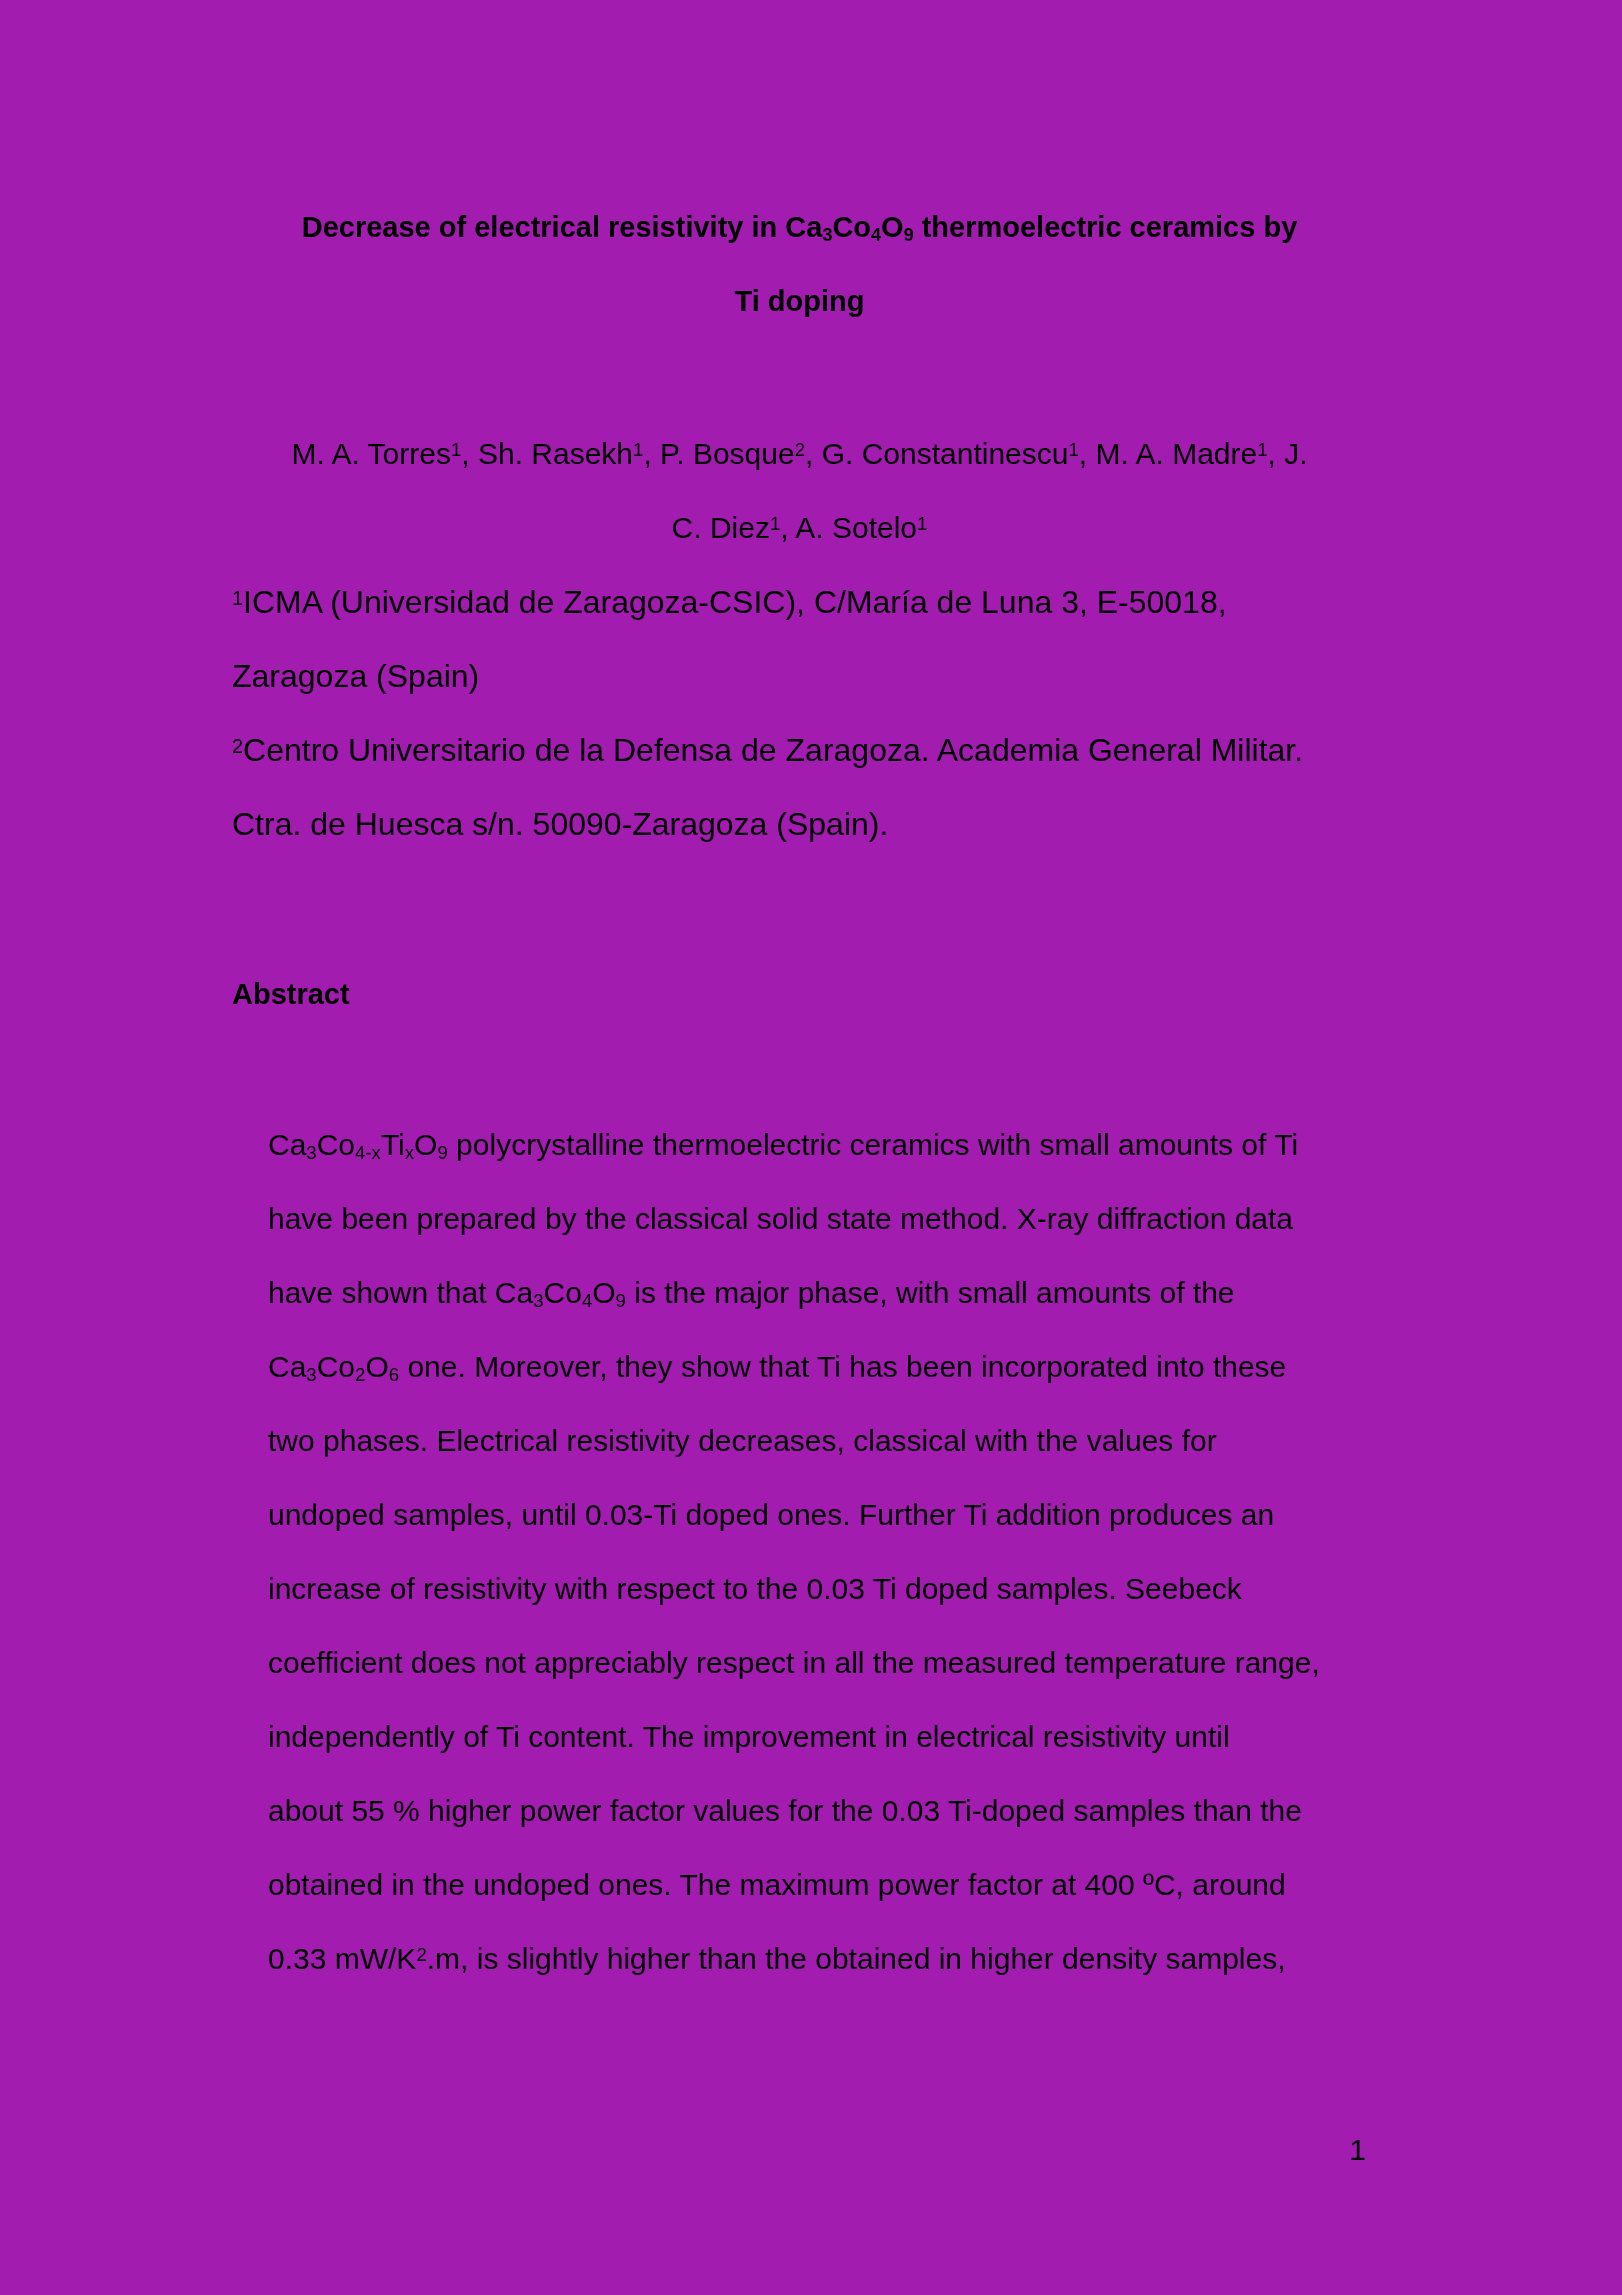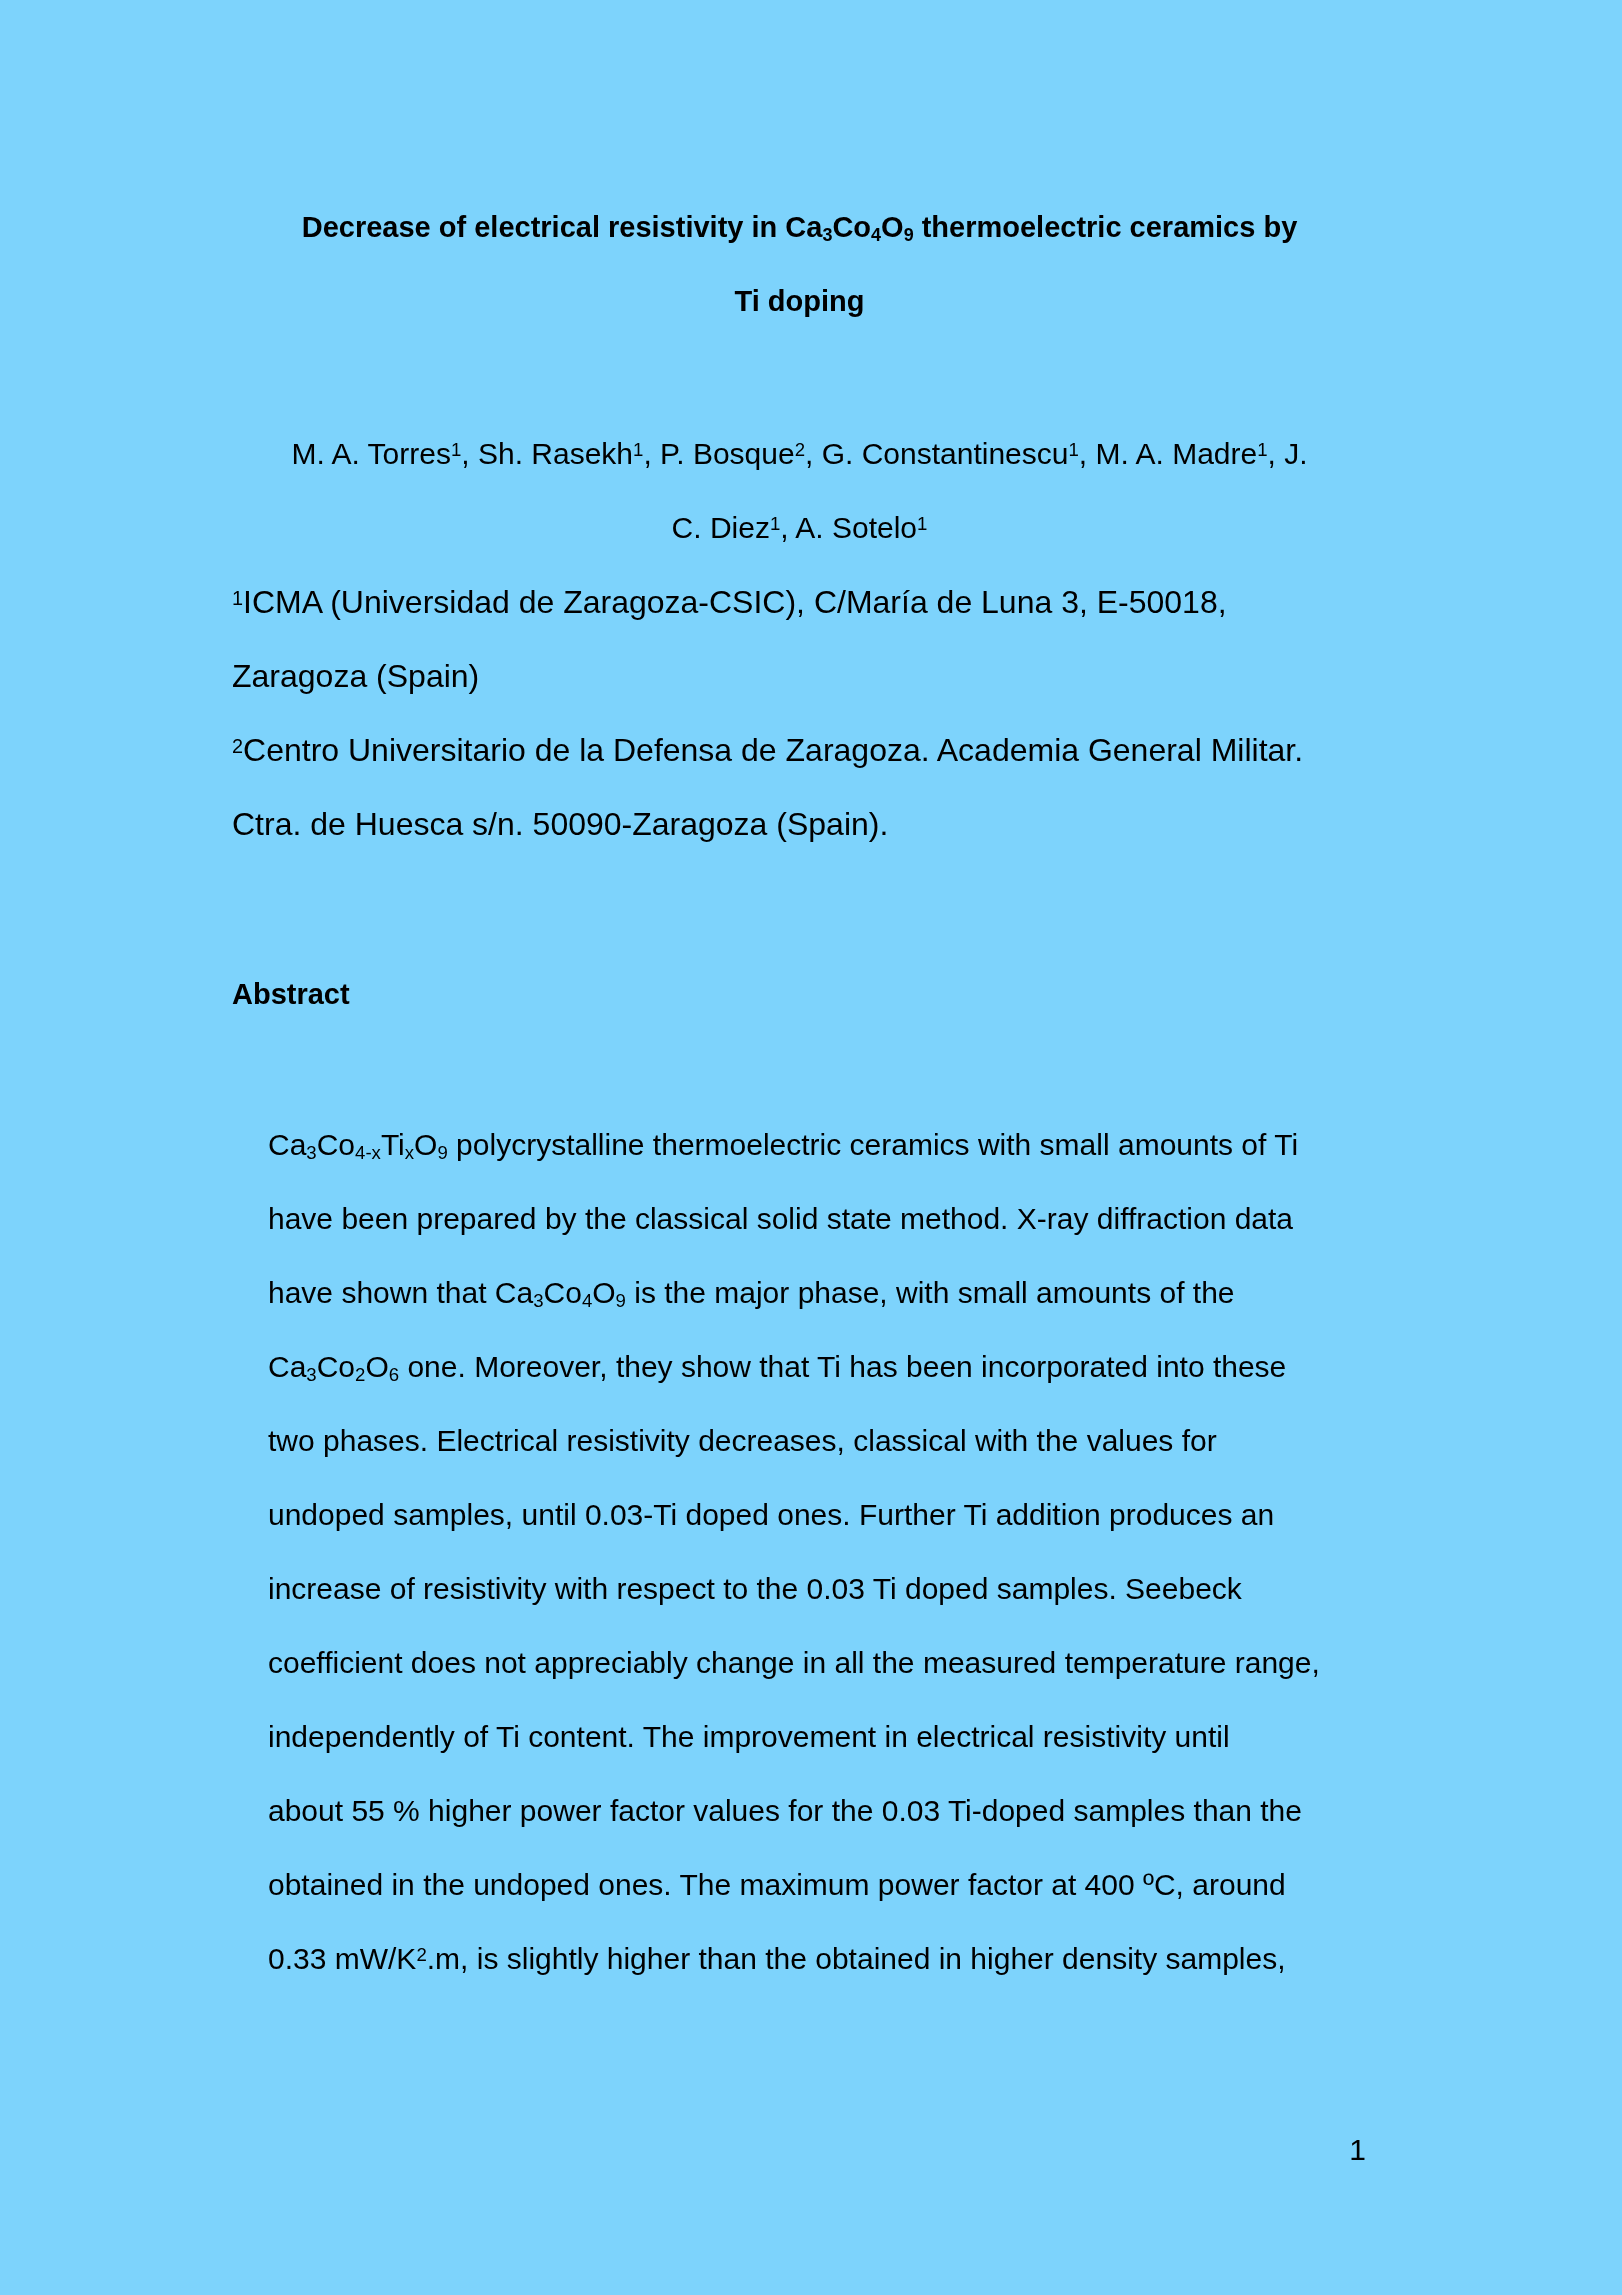--- a/index.html
+++ b/index.html
@@ -4,21 +4,21 @@
 <style>
   html, body {
     margin: 0;
     padding: 0;
     background: #ffffff;
   }
   .page {
     position: relative;
     width: 1623px;
     height: 2295px;
-    background: #7dd3fc;
+    background: #a21caf;
     font-family: "Liberation Sans", sans-serif;
     color: #000000;
     overflow: hidden;
     box-sizing: border-box;
   }
   .content {
     position: absolute;
     left: 232px;
     top: 0;
     width: 1135px;
@@ -108,21 +108,21 @@
     <div class="abstract-heading">Abstract</div>
 
     <div class="abstract-body">
       <span class="para-line">Ca<sub>3</sub>Co<sub>4-x</sub>Ti<sub>x</sub>O<sub>9</sub> polycrystalline thermoelectric ceramics with small amounts of Ti</span>
       <span class="para-line">have been prepared by the classical solid state method. X-ray diffraction data</span>
       <span class="para-line">have shown that Ca<sub>3</sub>Co<sub>4</sub>O<sub>9</sub> is the major phase, with small amounts of the</span>
       <span class="para-line">Ca<sub>3</sub>Co<sub>2</sub>O<sub>6</sub> one. Moreover, they show that Ti has been incorporated into these</span>
       <span class="para-line">two phases. Electrical resistivity decreases, classical with the values for</span>
       <span class="para-line">undoped samples, until 0.03-Ti doped ones. Further Ti addition produces an</span>
       <span class="para-line">increase of resistivity with respect to the 0.03 Ti doped samples. Seebeck</span>
-      <span class="para-line">coefficient does not appreciably change in all the measured temperature range,</span>
+      <span class="para-line">coefficient does not appreciably respect in all the measured temperature range,</span>
       <span class="para-line">independently of Ti content. The improvement in electrical resistivity until</span>
       <span class="para-line">about 55 % higher power factor values for the 0.03 Ti-doped samples than the</span>
       <span class="para-line">obtained in the undoped ones. The maximum power factor at 400 ºC, around</span>
       <span class="para-line">0.33 mW/K<sup>2</sup>.m, is slightly higher than the obtained in higher density samples,</span>
     </div>
 
   </div>
 
   <div class="page-number">1</div>
 </div>

